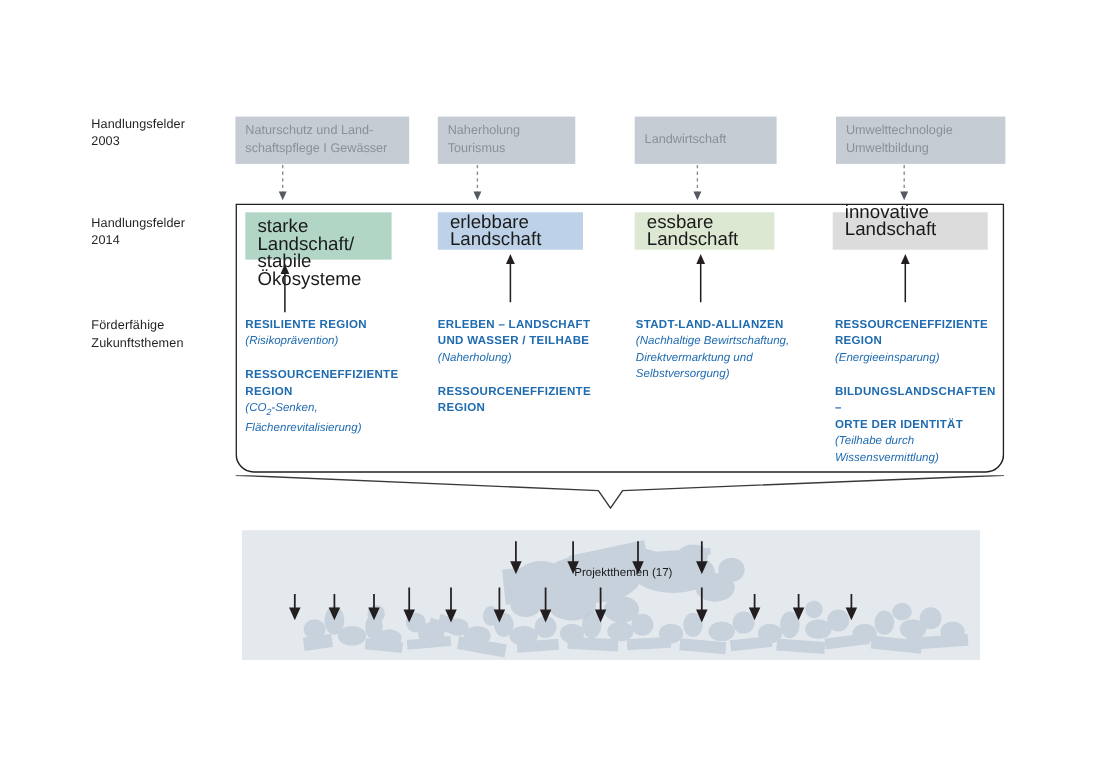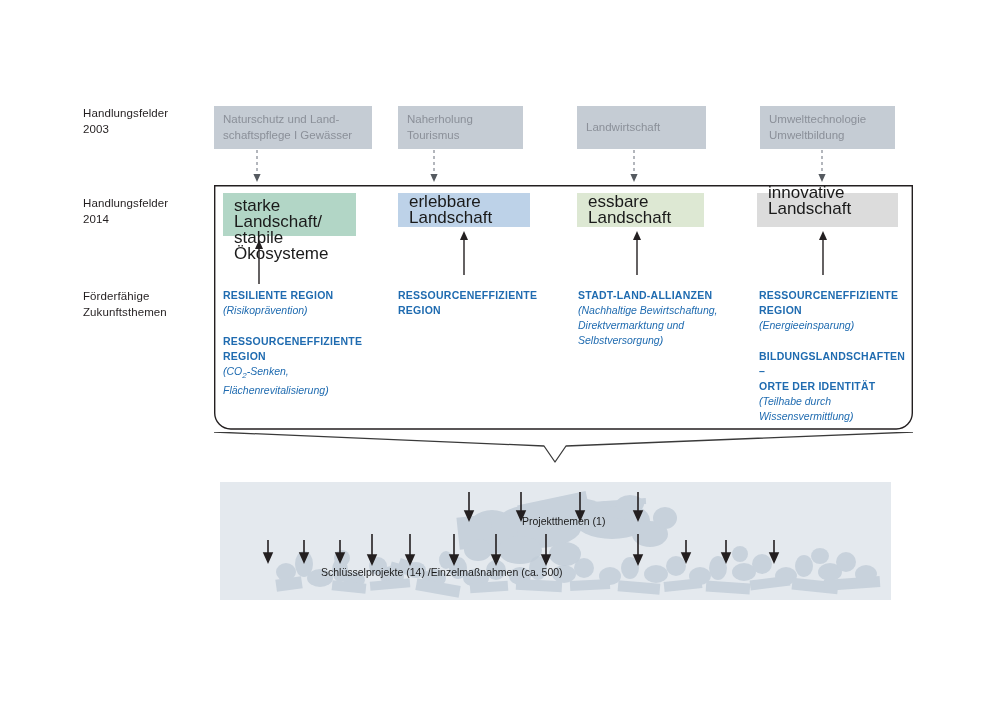--- a/index.html
+++ b/index.html
@@ -42,21 +42,21 @@
     font-size: 11.5px;
     line-height: 15.5px;
     box-sizing: border-box;
     padding: 6px 8px 6px 9px;
     white-space: pre-line;
   }
   #grey-1 { left: 214px; top: 106px; width: 158px; height: 43px; }
   #grey-2 { left: 398px; top: 106px; width: 125px; height: 43px; }
   #grey-3 { left: 577px; top: 106px; width: 129px; height: 43px;
             display:flex; align-items:center; padding-top:0; padding-bottom:0;}
-  #grey-4 { left: 760px; top: 106px; width: 135px; height: 43px; }
+  #grey-4 { left: 760px; top: 106px; width: 154px; height: 43px; }
 
   
   .dashed-arrow {
     position: absolute;
     width: 14px;
     height: 34px;
     top: 150px;
   }
   #dash-1 { left: 250px; }
   #dash-2 { left: 427px; }
@@ -221,20 +221,25 @@
       <div class="theme-sub">(Risikoprävention)</div>
     </div>
     <div class="theme-group">
       <div class="theme-title">RESSOURCENEFFIZIENTE
 REGION</div>
       <div class="theme-sub">(CO<sub>2</sub>-Senken,<br>Flächenrevitalisierung)</div>
     </div>
   </div>
 
   <div class="theme-col" id="theme-col-2">
+    <div class="theme-group">
+      <div class="theme-title">ERLEBEN – LANDSCHAFT
+UND WASSER / TEILHABE</div>
+      <div class="theme-sub">(Naherholung)</div>
+    </div>
     <div class="theme-group">
       <div class="theme-title">RESSOURCENEFFIZIENTE
 REGION</div>
     </div>
   </div>
 
   <div class="theme-col" id="theme-col-3">
     <div class="theme-group">
       <div class="theme-title">STADT-LAND-ALLIANZEN</div>
       <div class="theme-sub">(Nachhaltige Bewirtschaftung,
@@ -363,17 +368,16 @@
         <line x1="418" y1="52" x2="418" y2="74"></line>
           <path d="M418 82 L414 73 L422 73 Z"></path>
         <line x1="466" y1="58" x2="466" y2="72"></line>
           <path d="M466 80 L462 71 L470 71 Z"></path>
         <line x1="506" y1="58" x2="506" y2="72"></line>
           <path d="M506 80 L502 71 L510 71 Z"></path>
         <line x1="554" y1="58" x2="554" y2="72"></line>
           <path d="M554 80 L550 71 L558 71 Z"></path>
       </g>
     </svg>
-    <div class="panel-caption" id="caption-projekt">Projektthemen (1)</div>
-    <div class="panel-caption" id="caption-schluessel">Schlüsselprojekte (14) /Einzelmaßnahmen (ca. 500)</div>
+    <div class="panel-caption" id="caption-projekt">Projektthemen (17)</div>
   </div>
 
 </div>
 
 </body></html>

